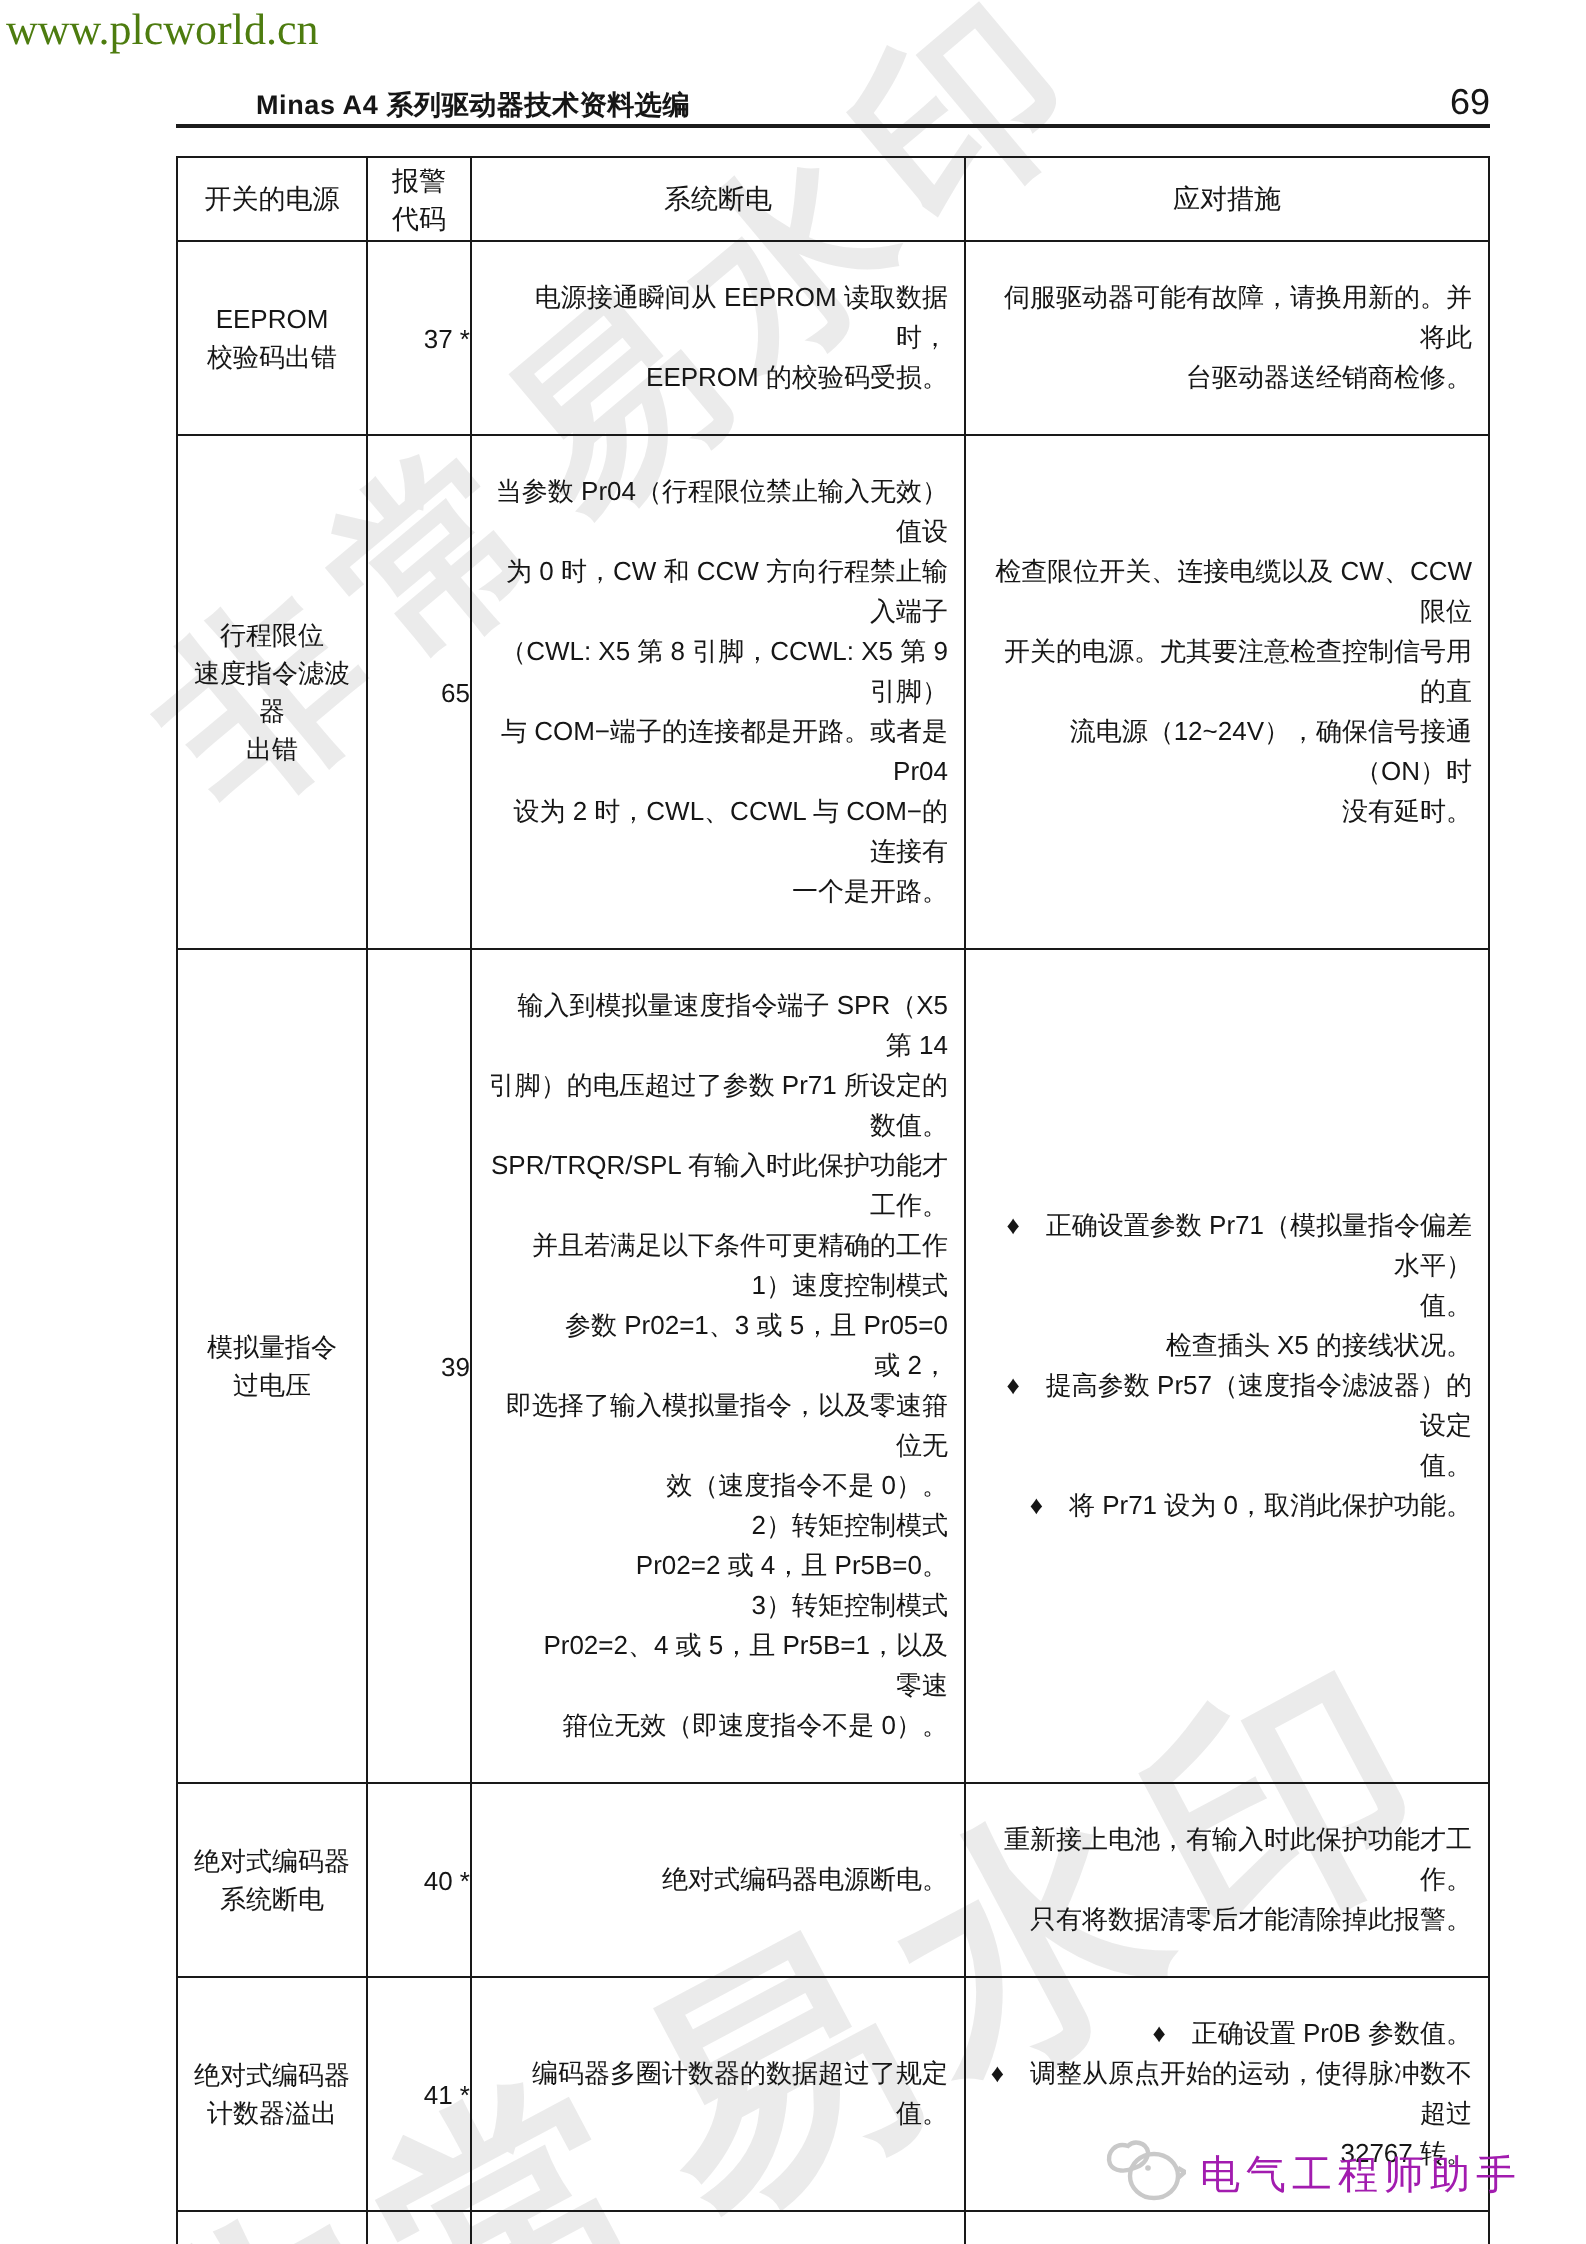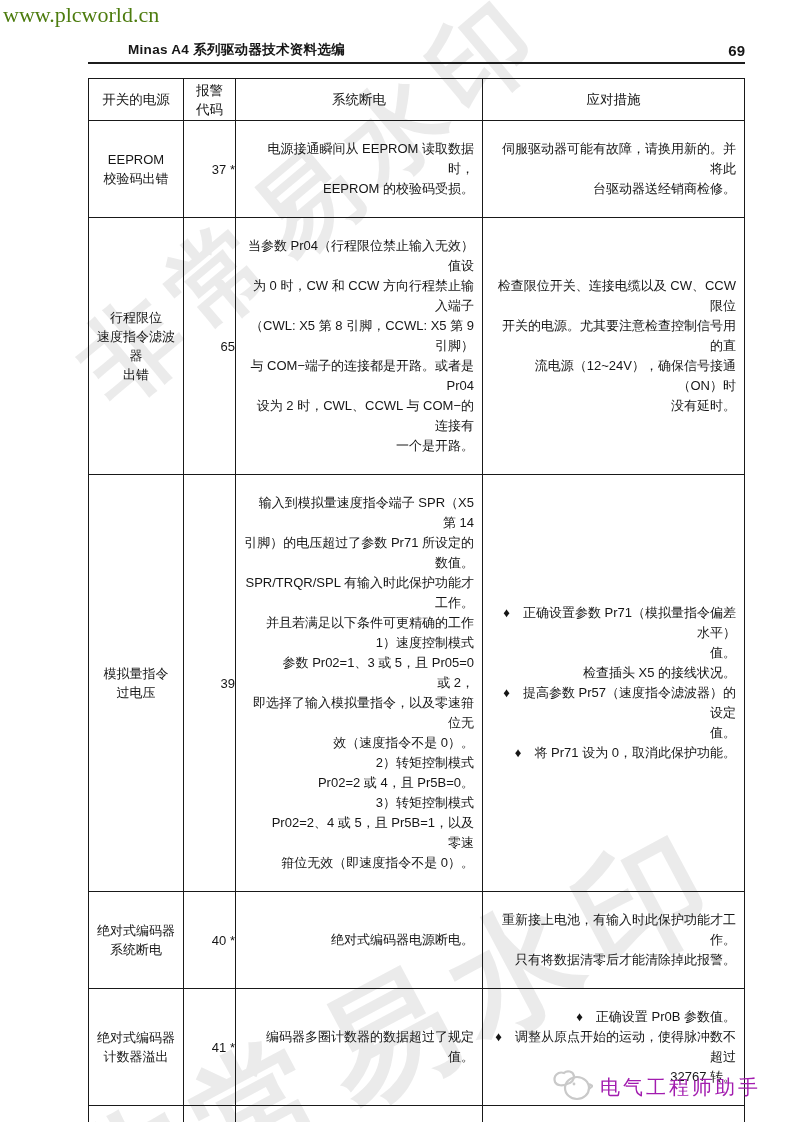--- a/index.html
+++ b/index.html
@@ -20,21 +20,21 @@
   
   .site-url {
     position:absolute; left:3px; top:2px; z-index:2;
     font-family:"Liberation Serif", serif; font-size:22px; color:#4d7c0f;
   }
   .doc-header {
     position:absolute; left:88px; top:41px; width:657px; z-index:2;
     display:flex; justify-content:space-between; align-items:flex-end;padding-left:40px;
   }
   .doc-title { font-size:13.5px; font-weight:bold; letter-spacing:0.3px; }
-  .page-number { font-size:15px;font-weight:bold; }
+  .page-number { font-size:18px; }
   .header-rule {
     position:absolute; left:88px; top:62px; width:657px; height:2px;
     background:#1c1c1c; z-index:2;
   }
   
   .alarm-table {
     position:absolute; left:88px; top:78px; width:656px; z-index:1;
     border-collapse:collapse; table-layout:fixed; background:transparent;
   }
   .alarm-table th, .alarm-table td {

